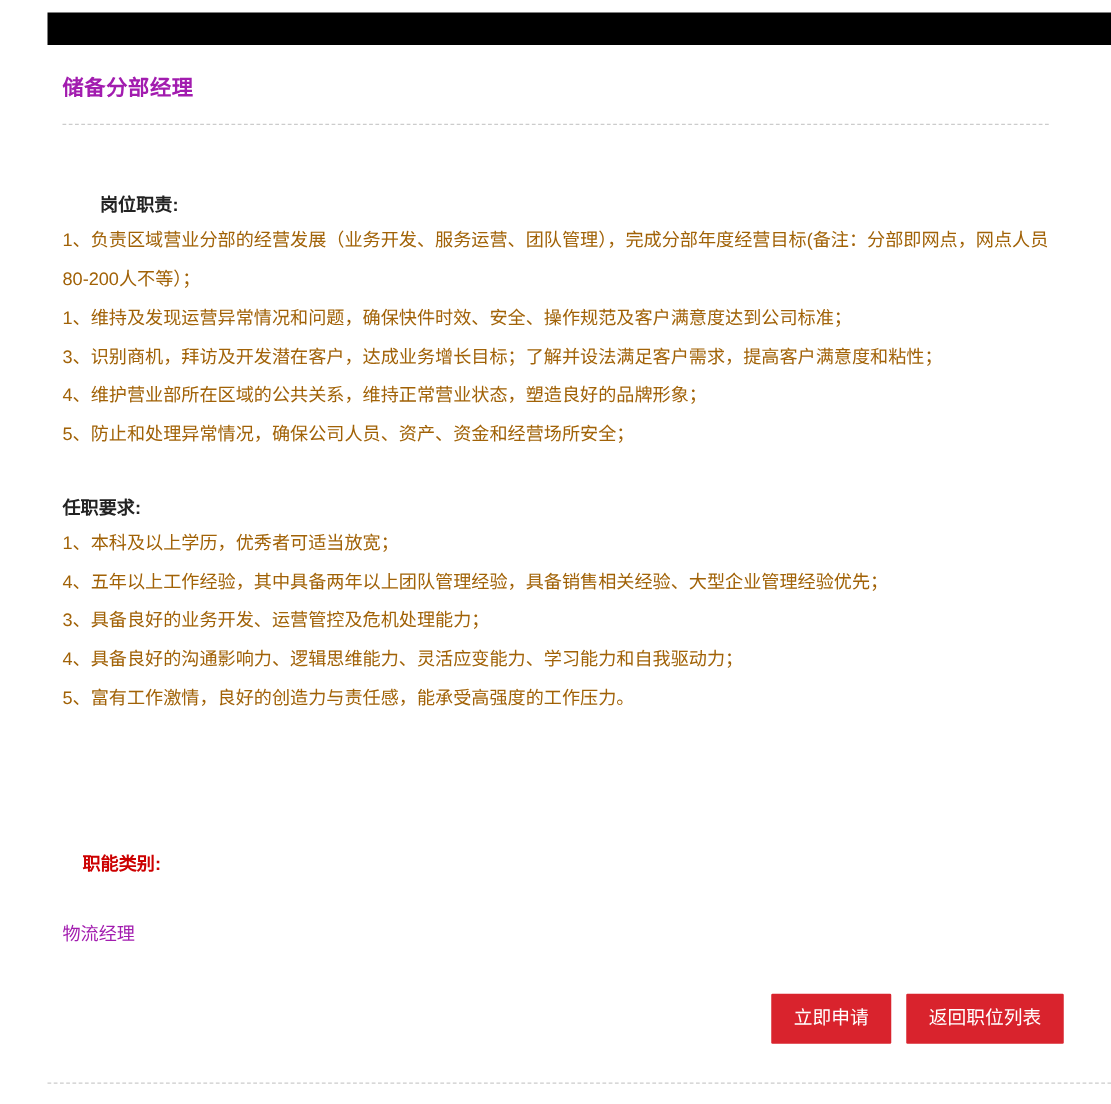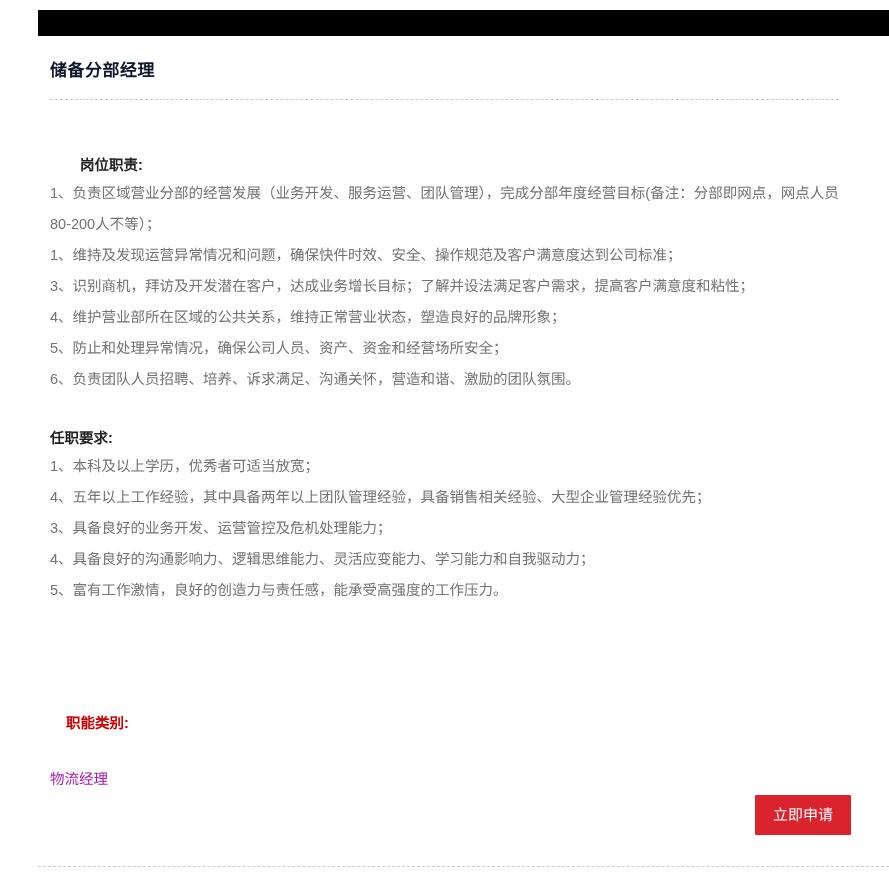--- a/index.html
+++ b/index.html
@@ -34,21 +34,21 @@
     position: absolute;
     left: 0;
     top: 36px;
     width: 889px;
   }
   .job-title {
     margin: 0;
     padding: 20px 0 0 50px;
     font-size: 17px;
     font-weight: bold;
-    color: #0f172a;
+    color: #a21caf;
     letter-spacing: 0.5px;
   }
   .divider {
     margin: 18px 50px 0 50px;
     border-top: 1px dashed #cccccc;
     height: 0;
     font-size: 0;
     line-height: 0;
   }
   .section {
@@ -69,21 +69,21 @@
     margin-top: 18px;
   }
   .list {
     margin: 0;
     padding: 0;
     list-style: none;
   }
   .list li {
     font-size: 14.5px;
     line-height: 31px;
-    color: #737373;
+    color: #a16207;
     margin: 0;
     padding: 0;
   }
   .spacer-md { height: 30px; }
   .spacer-lg { height: 88px; }
   .cat-heading {
     font-size: 14.5px;
     font-weight: bold;
     color: #cc0000;
     line-height: 26px;
@@ -141,21 +141,20 @@
     <div class="section-gap-top"></div>
 
     <div class="section">
       <div class="heading indent">岗位职责:</div>
       <ul class="list">
         <li>1、负责区域营业分部的经营发展（业务开发、服务运营、团队管理），完成分部年度经营目标(备注：分部即网点，网点人员80-200人不等）；</li>
         <li>1、维持及发现运营异常情况和问题，确保快件时效、安全、操作规范及客户满意度达到公司标准；</li>
         <li>3、识别商机，拜访及开发潜在客户，达成业务增长目标；了解并设法满足客户需求，提高客户满意度和粘性；</li>
         <li>4、维护营业部所在区域的公共关系，维持正常营业状态，塑造良好的品牌形象；</li>
         <li>5、防止和处理异常情况，确保公司人员、资产、资金和经营场所安全；</li>
-        <li>6、负责团队人员招聘、培养、诉求满足、沟通关怀，营造和谐、激励的团队氛围。</li>
       </ul>
     </div>
 
     <div class="spacer-md"></div>
 
     <div class="section">
       <div class="heading">任职要求:</div>
       <ul class="list">
         <li>1、本科及以上学历，优秀者可适当放宽；</li>
         <li>4、五年以上工作经验，其中具备两年以上团队管理经验，具备销售相关经验、大型企业管理经验优先；</li>
@@ -169,17 +168,18 @@
 
     <div class="section">
       <div class="cat-heading">职能类别:</div>
       <div class="cat-value">物流经理</div>
     </div>
 
   </div>
 
   <div class="buttons">
     <button class="btn">立即申请</button>
+    <button class="btn">返回职位列表</button>
   </div>
 
   <div class="bottom-divider"></div>
 
 </div>
 
 </body></html>

